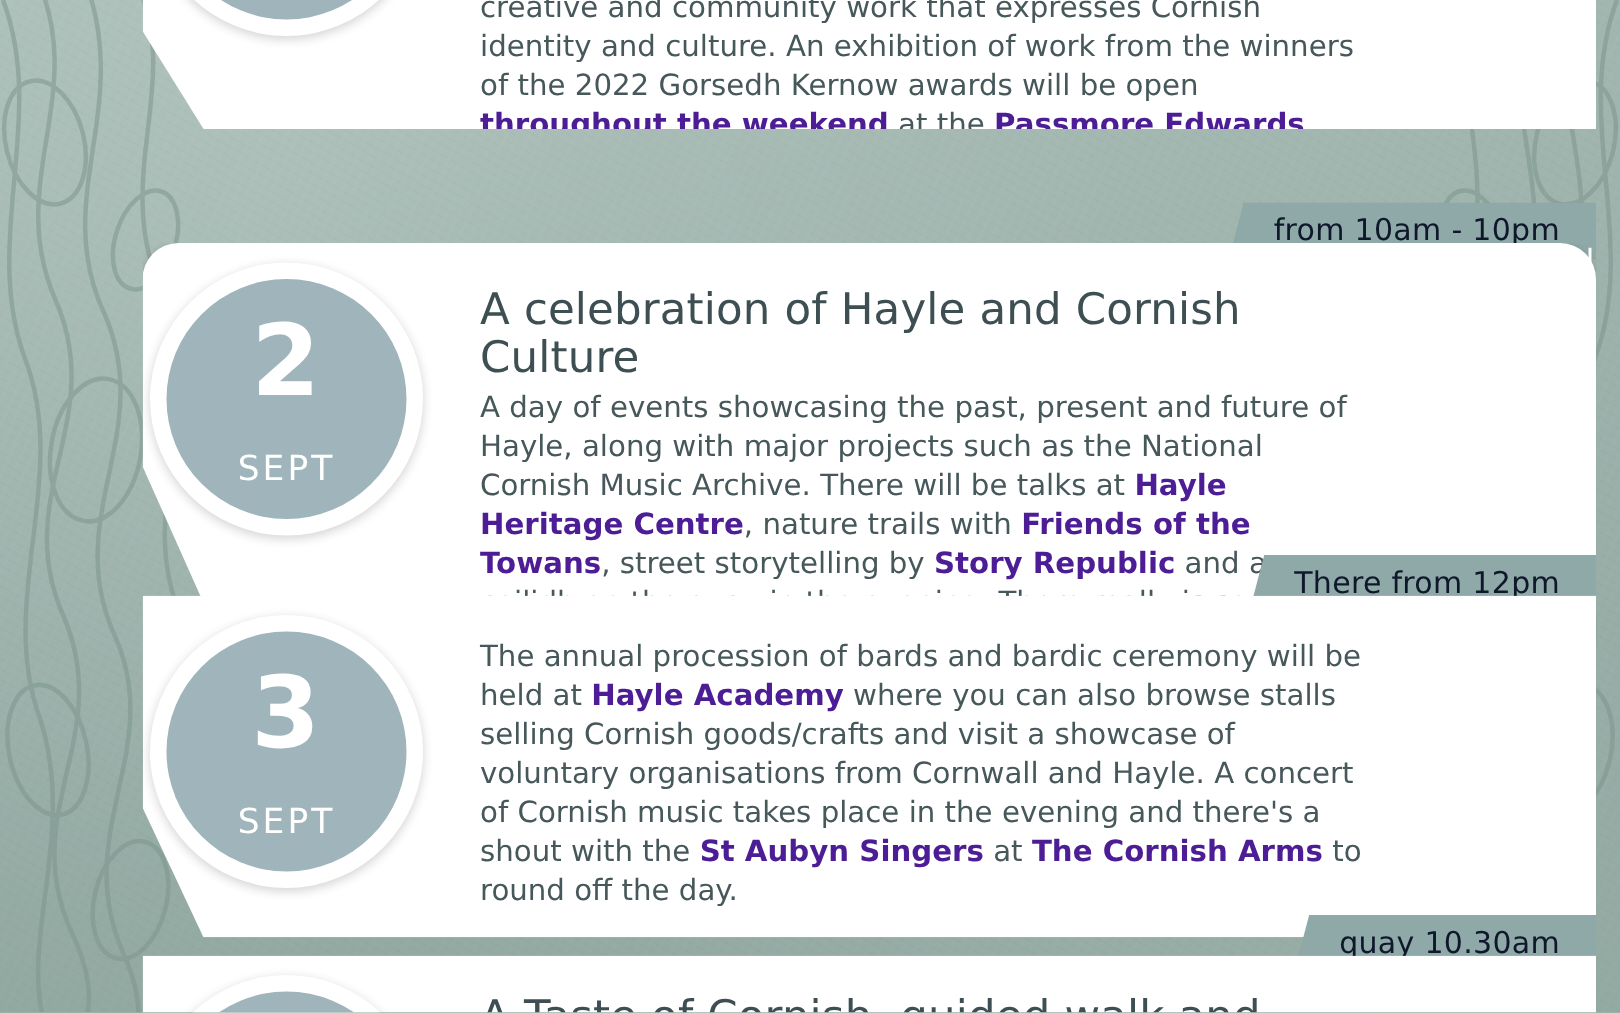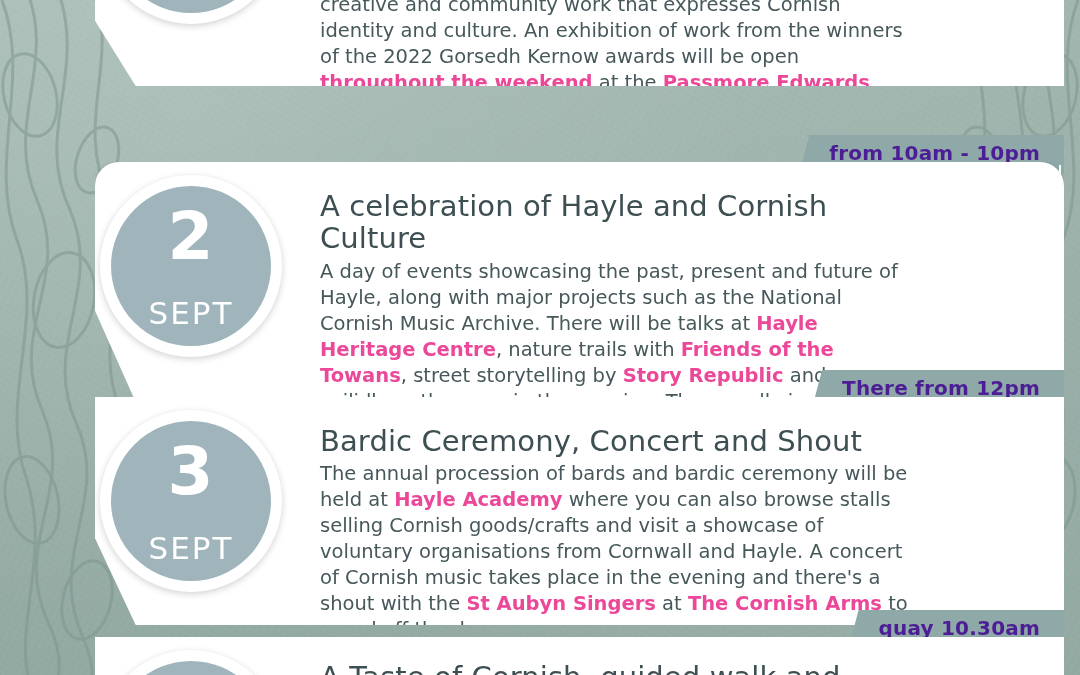--- a/index.html
+++ b/index.html
@@ -72,29 +72,29 @@
     font-weight: 400;
     margin: 0 0 4px 0;
     letter-spacing: 0.1px;
   }
   .event-body {
     font-size: 19.5px;
     line-height: 1.33;
     color: #47585b;
     margin: 0;
   }
-  .event-body b { font-weight: bold; color: #ec4899; }
+  .event-body b { font-weight: bold; color: #4c1d95; }
 
   
   .time-tag {
     position: absolute;
     right: 16px;
     background: #8fa8a8;
-    color: #4c1d95;
-    font-weight: bold;
+    color: #0f172a;
+    font-weight: normal;
     font-size: 20px;
     letter-spacing: 0.2px;
     padding: 6px 24px 8px 30px;
     clip-path: polygon(10px 0, 100% 0, 100% 100%, 0 100%);
     box-shadow: 0 1px 3px rgba(0,0,0,0.15);
     text-align: right;
   }
 
   
   .date-circle {
@@ -122,21 +122,21 @@
     justify-content: center;
     line-height: 1;
   }
   .date-day {
     font-size: 66px;
     font-weight: bold;
     letter-spacing: 1px;
     margin-bottom: 8px;
   }
   .date-month {
-    font-size: 31px;
+    font-size: 23px;
     letter-spacing: 2px;
     margin-top: 20px;
   }
 
   
   .connector {
     position: absolute;
     right: 14px;
     width: 92px;
     pointer-events: none;
@@ -209,21 +209,20 @@
     </div>
     <svg class="connector" style="top:30px; height:120px;" viewBox="0 0 92 120" preserveAspectRatio="none">
       <path d="M86 0 L 86 78 L 6 118" fill="none" stroke="#ffffff" stroke-width="2"></path>
     </svg>
   </div>
 
   <div class="event" style="top:370px;">
     <div class="time-tag" style="top:0;">There from 12pm</div>
     <div class="ribbon" style="top:27px; height:228px;">
       <div class="ribbon-inner" style="padding-top:28px;">
-        <h2 class="event-title">Bardic Ceremony, Concert and Shout</h2>
         <p class="event-body">The annual procession of bards and bardic ceremony will be held at <b>Hayle Academy</b> where you can also browse stalls selling Cornish goods/crafts and visit a showcase of voluntary organisations from Cornwall and Hayle.  A concert of Cornish music takes place in the evening and there's a shout with the <b>St Aubyn Singers</b> at <b>The Cornish Arms</b> to round off the day.</p>
       </div>
     </div>
     <div class="date-circle" style="top:40px;">
       <div class="date-inner">
         <span class="date-day">3</span>
         <span class="date-month">SEPT</span>
       </div>
     </div>
     <svg class="connector" style="top:30px; height:120px;" viewBox="0 0 92 120" preserveAspectRatio="none">

